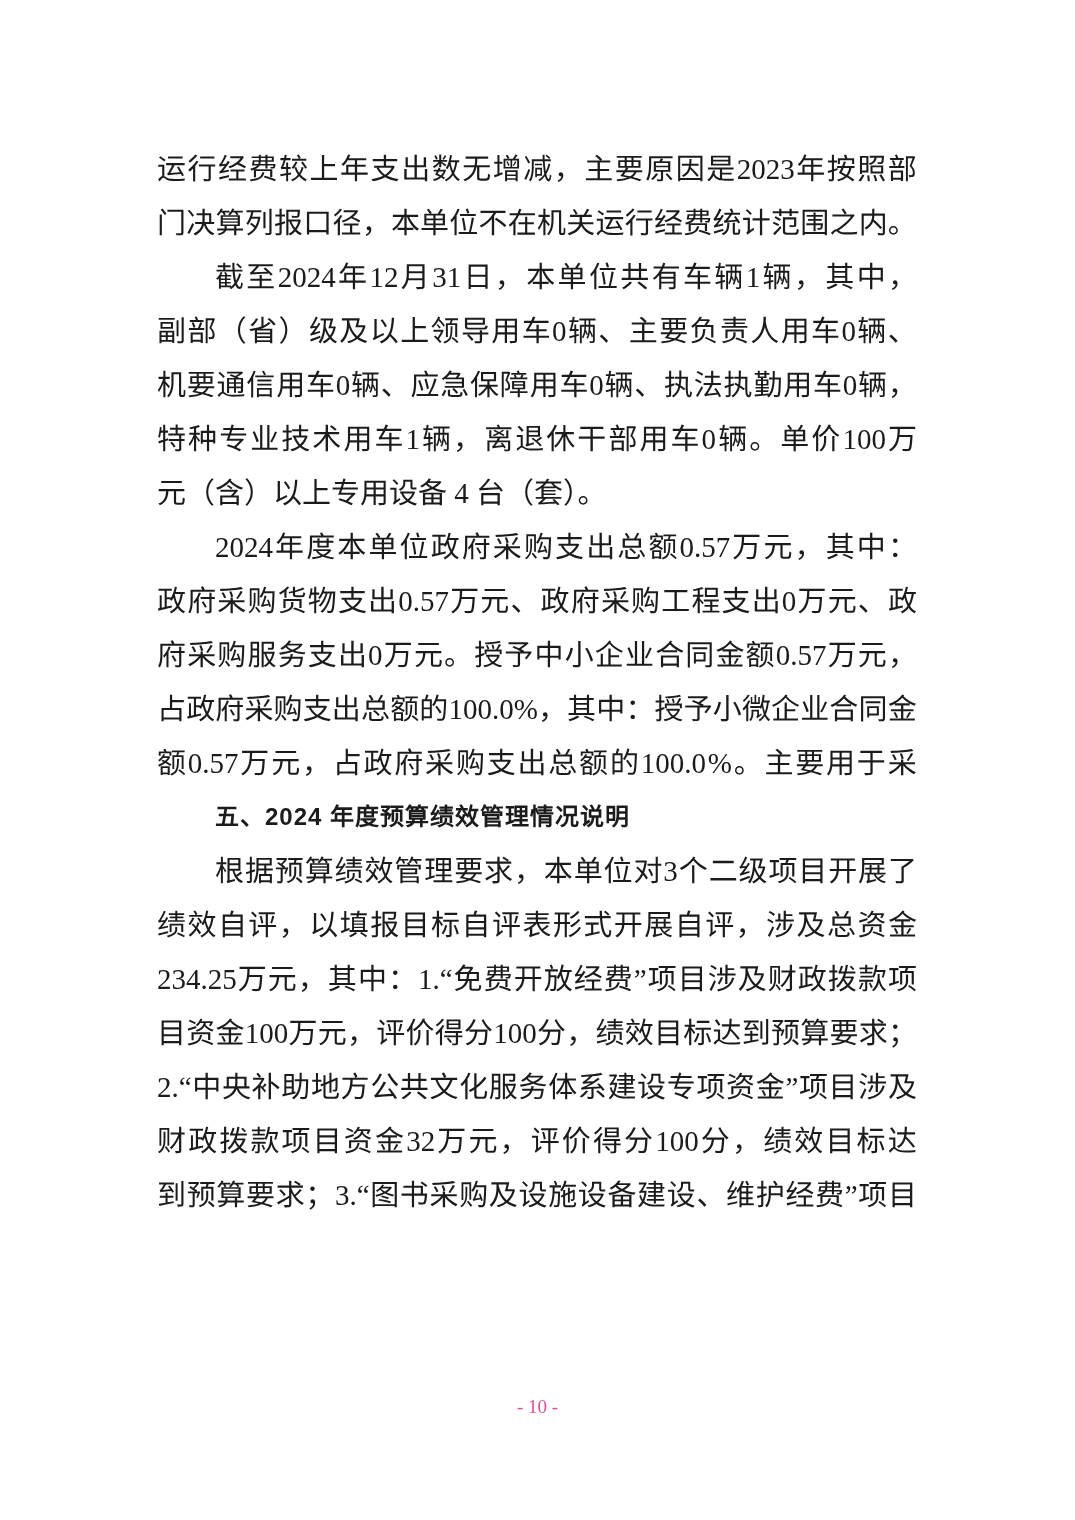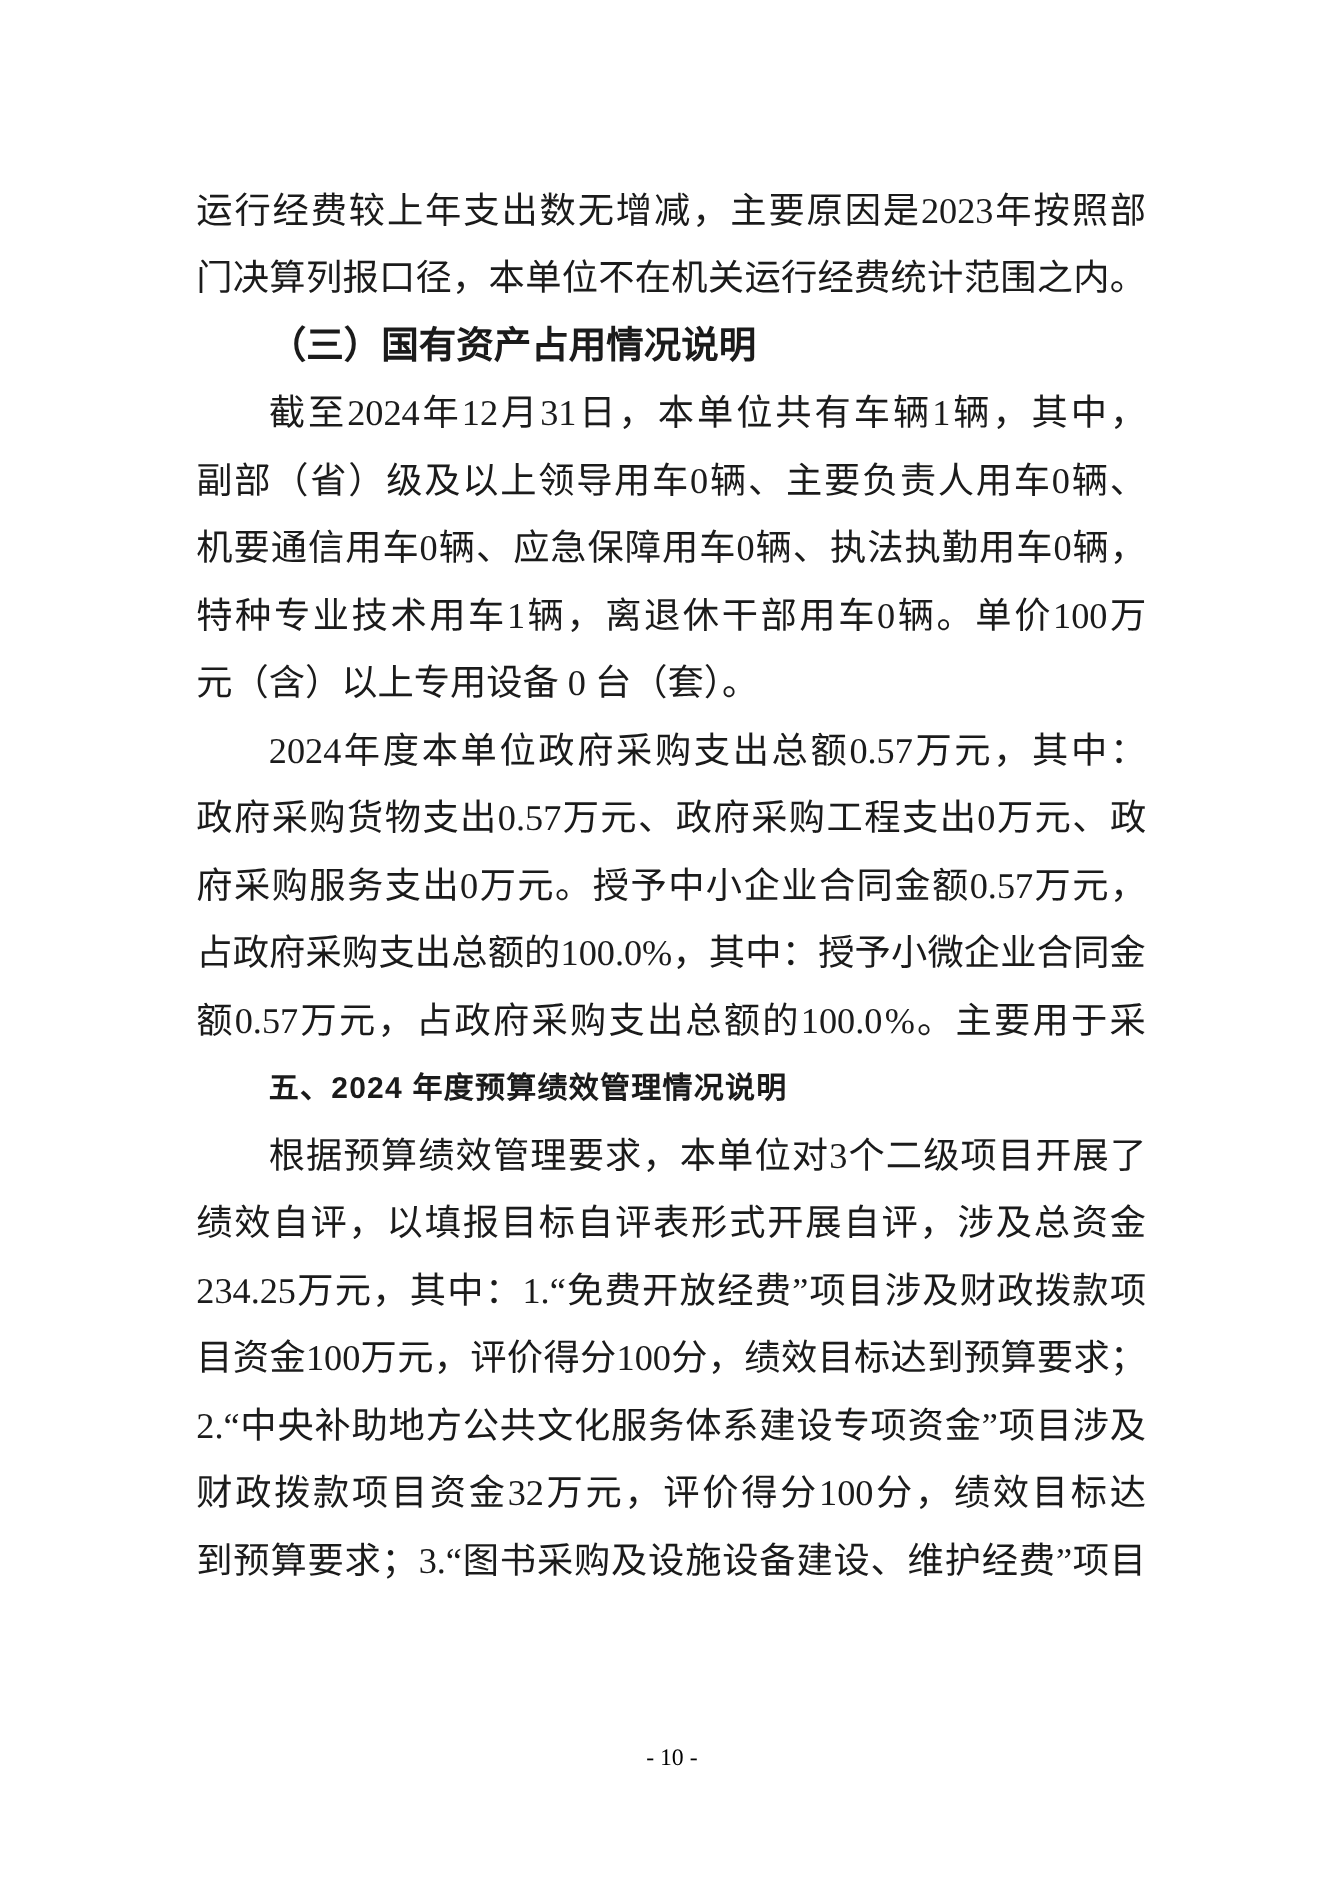--- a/index.html
+++ b/index.html
@@ -49,21 +49,21 @@
     font-size: 24px;
     letter-spacing: 1px;
   }
   .footer {
     position: absolute;
     left: 0;
     top: 1396px;
     width: 100%;
     text-align: center;
     font-size: 19px;
-    color: #000000;
+    color: #ec4899;
     font-family: "Liberation Serif", "DejaVu Serif", serif;
   }
 </style>
 </head>
 <body>
 
 <div class="page">
   <div class="content" id="doc-body">
       <div class="line fill">
         <span>运</span>
@@ -112,21 +112,20 @@
         <span>经</span>
         <span>费</span>
         <span>统</span>
         <span>计</span>
         <span>范</span>
         <span>围</span>
         <span>之</span>
         <span>内</span>
         <span>。</span>
       </div>
-      <div class="line h-kai indent">（三）国有资产占用情况说明</div>
       <div class="line indent fill">
         <span>截</span>
         <span>至</span>
         <span>2024</span>
         <span>年</span>
         <span>12</span>
         <span>月</span>
         <span>31</span>
         <span>日</span>
         <span>，</span>
@@ -221,21 +220,21 @@
         <span>用</span>
         <span>车</span>
         <span>0</span>
         <span>辆</span>
         <span>。</span>
         <span>单</span>
         <span>价</span>
         <span>100</span>
         <span>万</span>
       </div>
-      <div class="line">元（含）以上专用设备 0 台（套）。</div>
+      <div class="line">元（含）以上专用设备 4 台（套）。</div>
       <div class="line indent fill">
         <span>2024</span>
         <span>年</span>
         <span>度</span>
         <span>本</span>
         <span>单</span>
         <span>位</span>
         <span>政</span>
         <span>府</span>
         <span>采</span>

